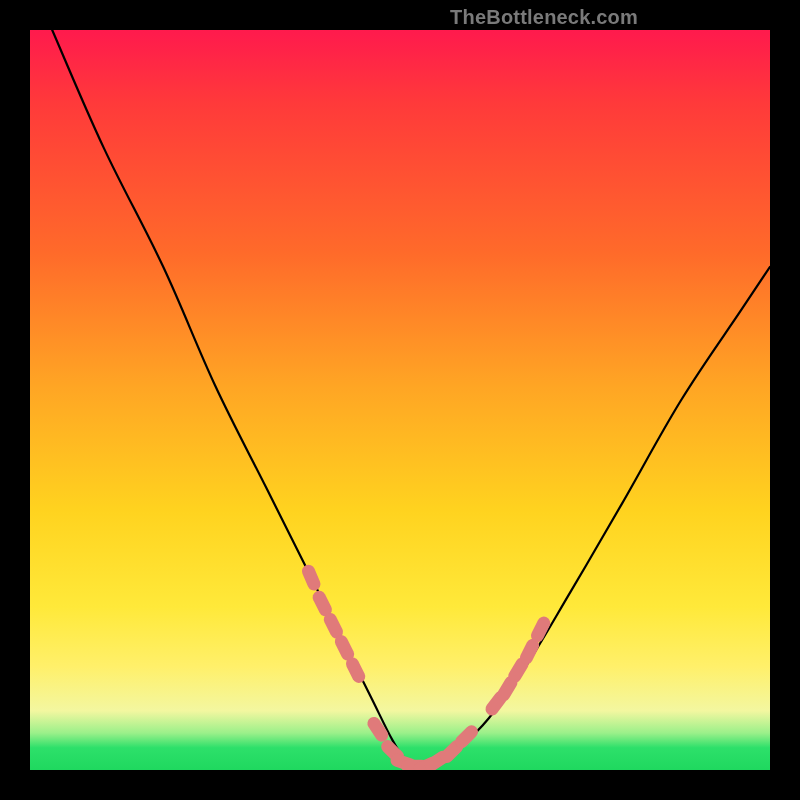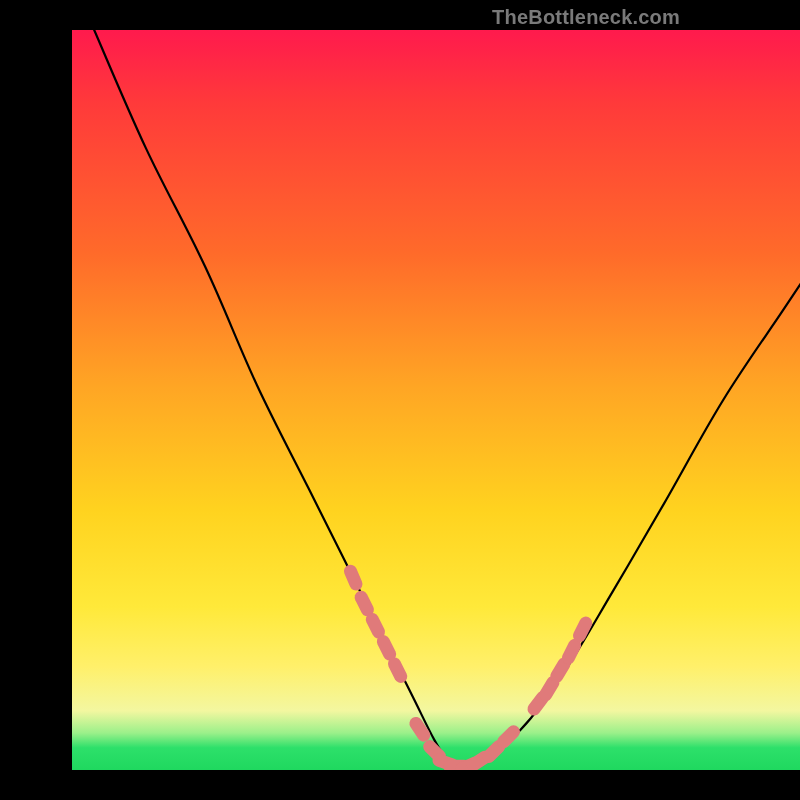--- a/index.html
+++ b/index.html
@@ -9,21 +9,20 @@
     height: 800px;
     overflow: hidden;
     font-family: Arial, Helvetica, sans-serif;
     background: #000;
   }
   .frame {
     position: relative;
     width: 648px;
     height: 800px;
     background: #000;
-    margin-left: 42px;
   }
   .plot-area {
     position: absolute;
     left: 30px;
     top: 30px;
     width: 740px;
     height: 740px;
     
     background: linear-gradient(
       to bottom,

